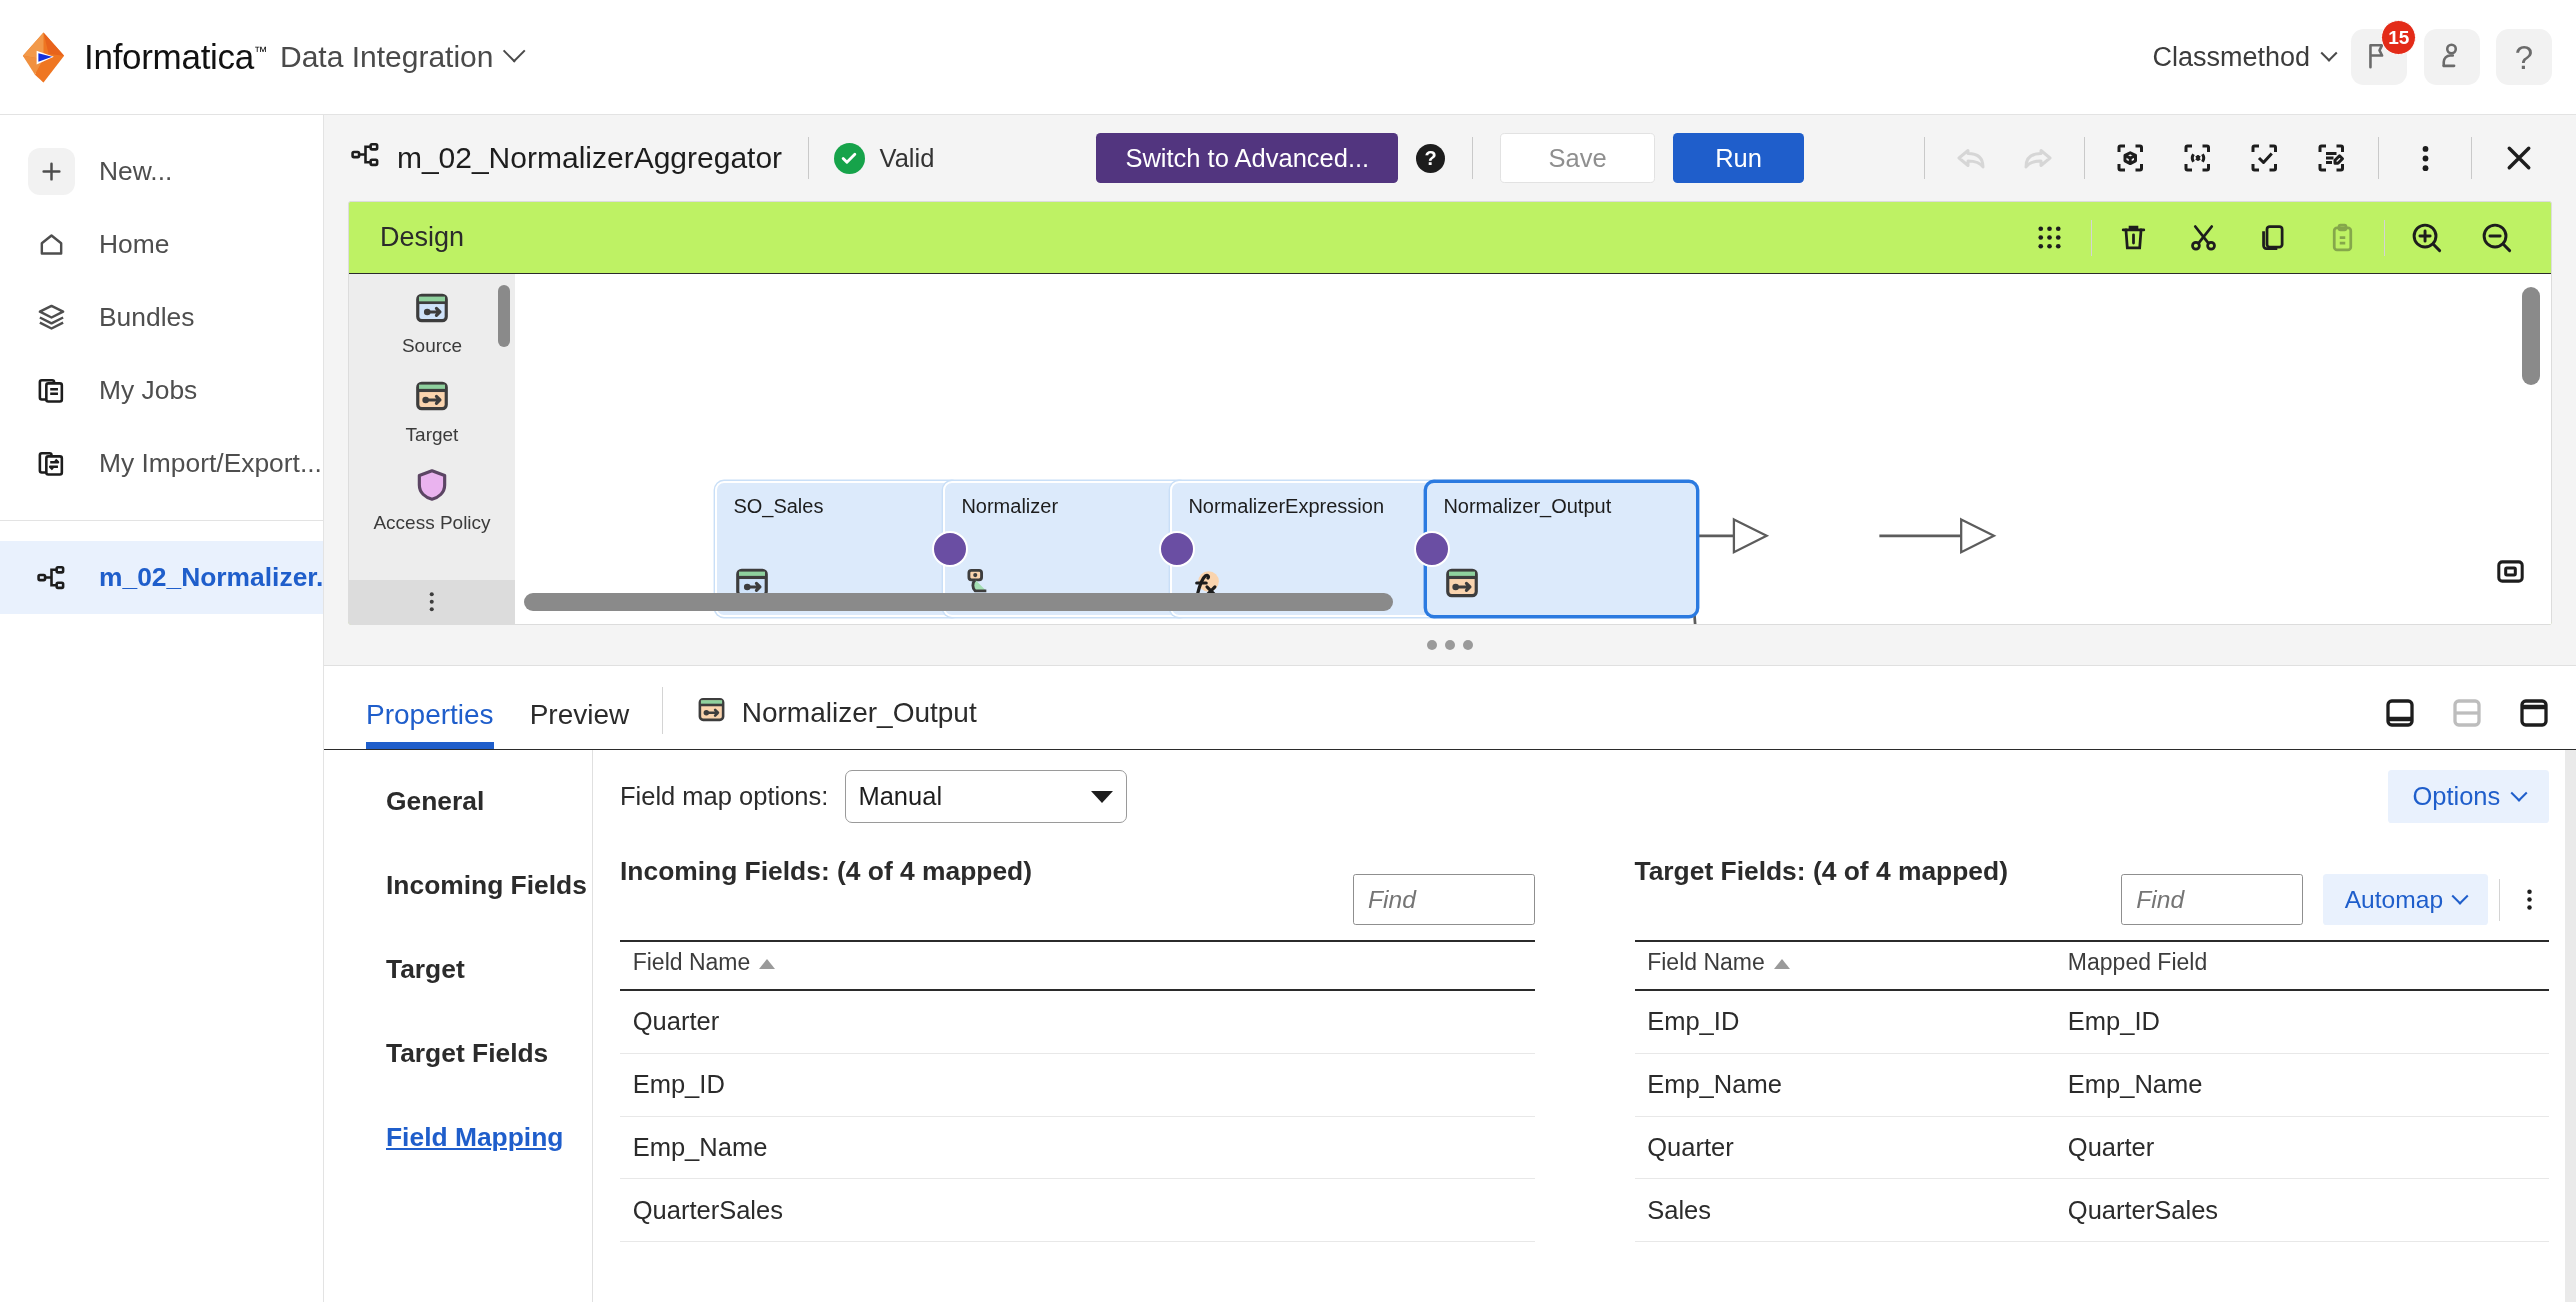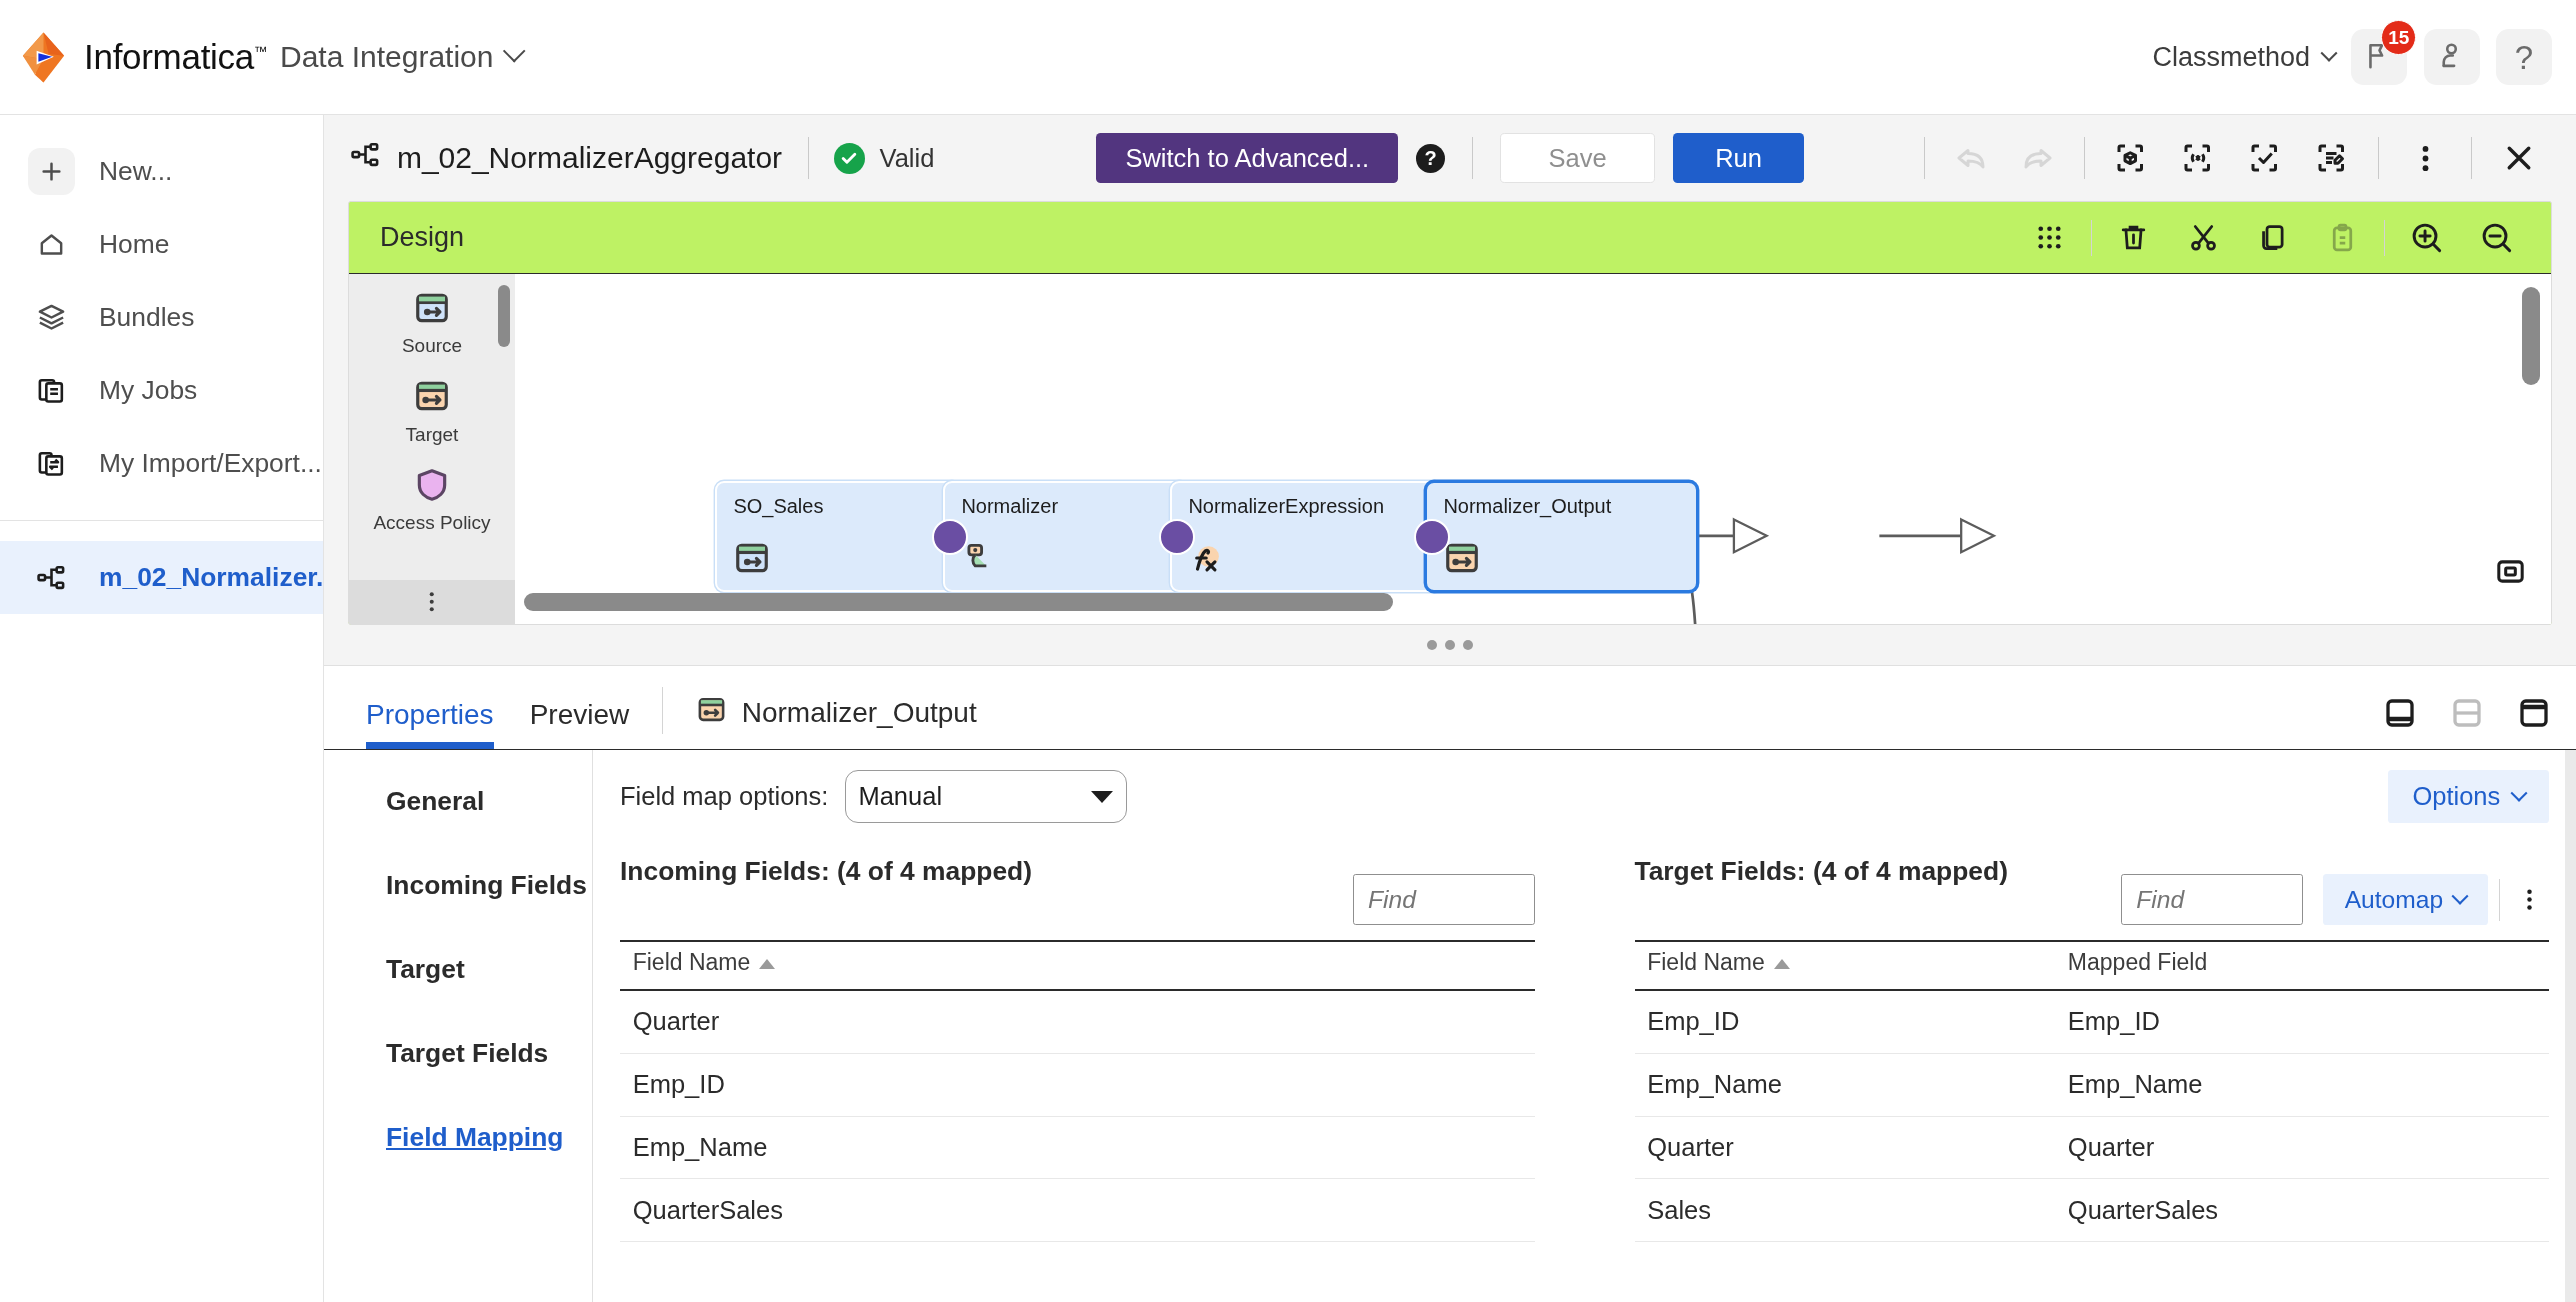--- a/index.html
+++ b/index.html
@@ -121,21 +121,21 @@
     display:flex; flex-direction:column;
   }
   .pal-items { flex:1; padding-top:14.6px; }
   .pal-item { display:flex; flex-direction:column; align-items:center; gap:5.5px; margin-bottom:20px; cursor:pointer; }
   .pal-label { font-size:19px; color:#3b3b3b; }
   .pal-more { height:44px; background:#dcdcdc; display:flex; align-items:center; justify-content:center; cursor:pointer; }
   .pal-scroll { position:absolute; right:4.6px; top:11px; width:12px; height:62px; background:#8a8a8a; border-radius:6.4px; cursor:pointer; }
 
   .canvas { flex:1; position:relative; background:#fff; overflow:hidden; }
   .node {
-    position:absolute; width:246px; height:111px;
+    position:absolute; width:246px; height:136px;
     background:#dceafb; border:2.7px solid #ffffff; border-radius:9px;
     box-shadow:0 0 0 1.4px #c9dff7;
     padding:12px 0 0 16.4px;
   }
   .node.selected { border-color:#2b7ae0; box-shadow:0 0 0 1.4px #2b7ae0; }
   .node-name { font-size:20px; color:#1d1d1d; white-space:nowrap; }
   .node-ico { position:absolute; left:16.4px; bottom:12.7px; width:38px; height:38px; }
   .port-out {
     position:absolute; right:-18px; top:50%; margin-top:-17.3px;
     width:0; height:0; border-left:23px solid #6a4ea3;
@@ -179,21 +179,21 @@
 
   .props-body { flex:1; display:flex; min-height:0; }
   .props-nav { width:269px; flex:none; padding:36px 0 0 62px; border-right:0.9px solid #e0e0e0; }
   .pn-item { font-size:26.4px; font-weight:700; color:#2b2b2b; margin-bottom:53px; cursor:pointer; }
   .pn-item.active { color:#1f5ecb; text-decoration:underline; }
 
   .props-content { flex:1; padding:20px 27px 0 27px; min-width:0; position:relative; }
   .fmo-row { display:flex; align-items:center; gap:16.4px; }
   .fmo-label { font-size:25.5px; color:#2b2b2b; }
   .fmo-select {
-    width:282px; height:53px; border:0.9px solid #9a9a9a; border-radius:13px;
+    width:282px; height:53px; border:0.9px solid #9a9a9a; border-radius:7px;
     background:#fff; font-size:25.5px; color:#1d1d1d; padding:0 12.7px;
     display:flex; align-items:center; cursor:pointer;
   }
   .fmo-caret { margin-left:auto; width:0; height:0; border-left:11px solid transparent; border-right:11px solid transparent; border-top:12.7px solid #1d1d1d; }
   .options-btn {
     position:absolute; right:27px; top:20px;
     background:#e9f1fd; color:#1f5ecb; font-size:25.5px;
     height:53px; padding:0 24px; border:none; border-radius:3.6px;
     display:flex; align-items:center; gap:12.7px; cursor:pointer; font-family:inherit;
   }

